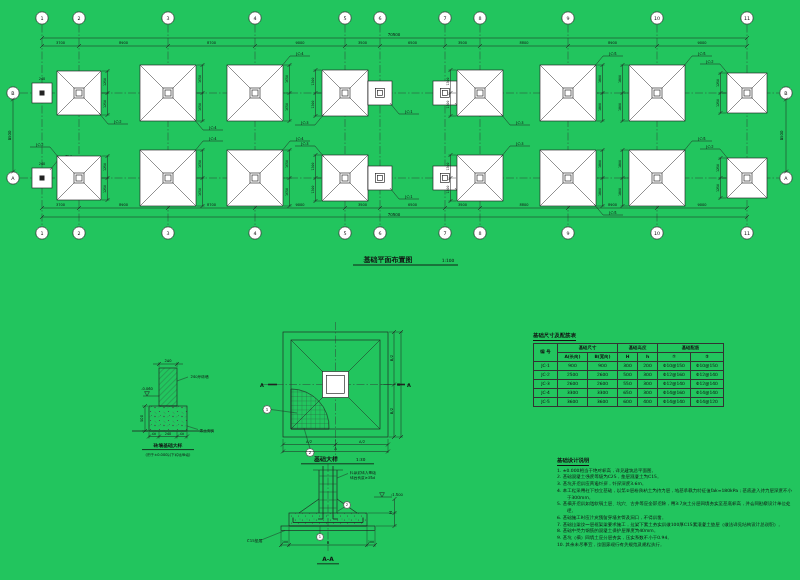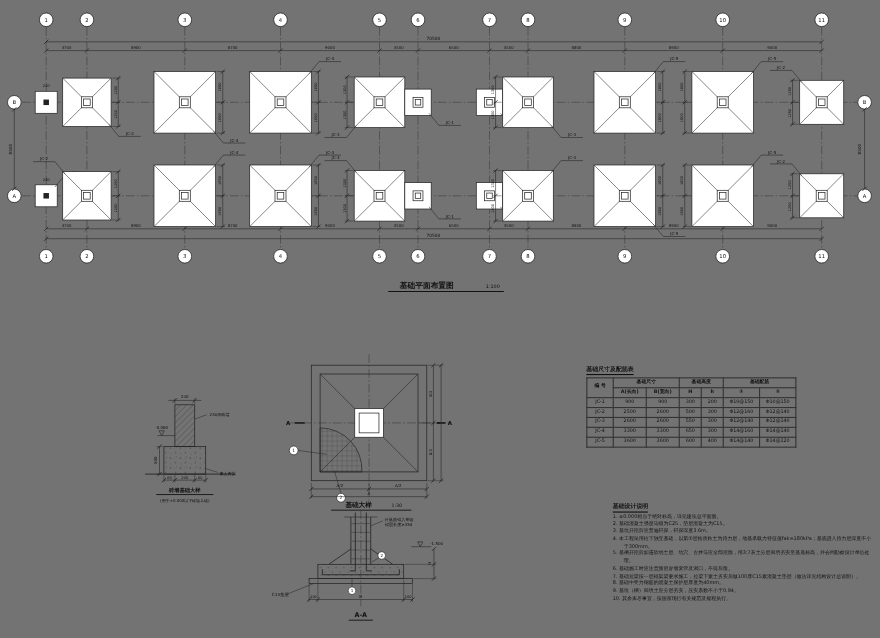--- a/index.html
+++ b/index.html
@@ -1,16 +1,16 @@
 <!DOCTYPE html>
 <html><head>
 <meta charset="utf-8">
 <style>
   html,body{margin:0;padding:0;background:#ffffff;}
-  .sheet{position:relative;width:800px;height:580px;background:#737373;overflow:hidden;
+  .sheet{position:relative;width:800px;height:580px;background:#22c55e;overflow:hidden;
          font-family:"DejaVu Sans","Liberation Sans",sans-serif;}
   #cad{position:absolute;left:0;top:0;}
   #cad text{fill:#111;font-family:"DejaVu Sans","Liberation Sans",sans-serif;}
   .table-title{position:absolute;left:533px;top:332px;font-size:5.4px;font-weight:700;color:#111;
                border-bottom:0.9px solid #111;padding-bottom:1px;}
   .cad-table{position:absolute;left:533px;top:343px;width:190px;border-collapse:collapse;table-layout:fixed;}
   .cad-table th,.cad-table td{border:0.6px solid #333;font-size:4.4px;text-align:center;padding:0;
                height:8px;line-height:1.05;color:#111;overflow:hidden;white-space:nowrap;}
   .cad-table th{font-weight:600;}
   .notes{position:absolute;left:557px;top:447px;width:236px;color:#111;}

